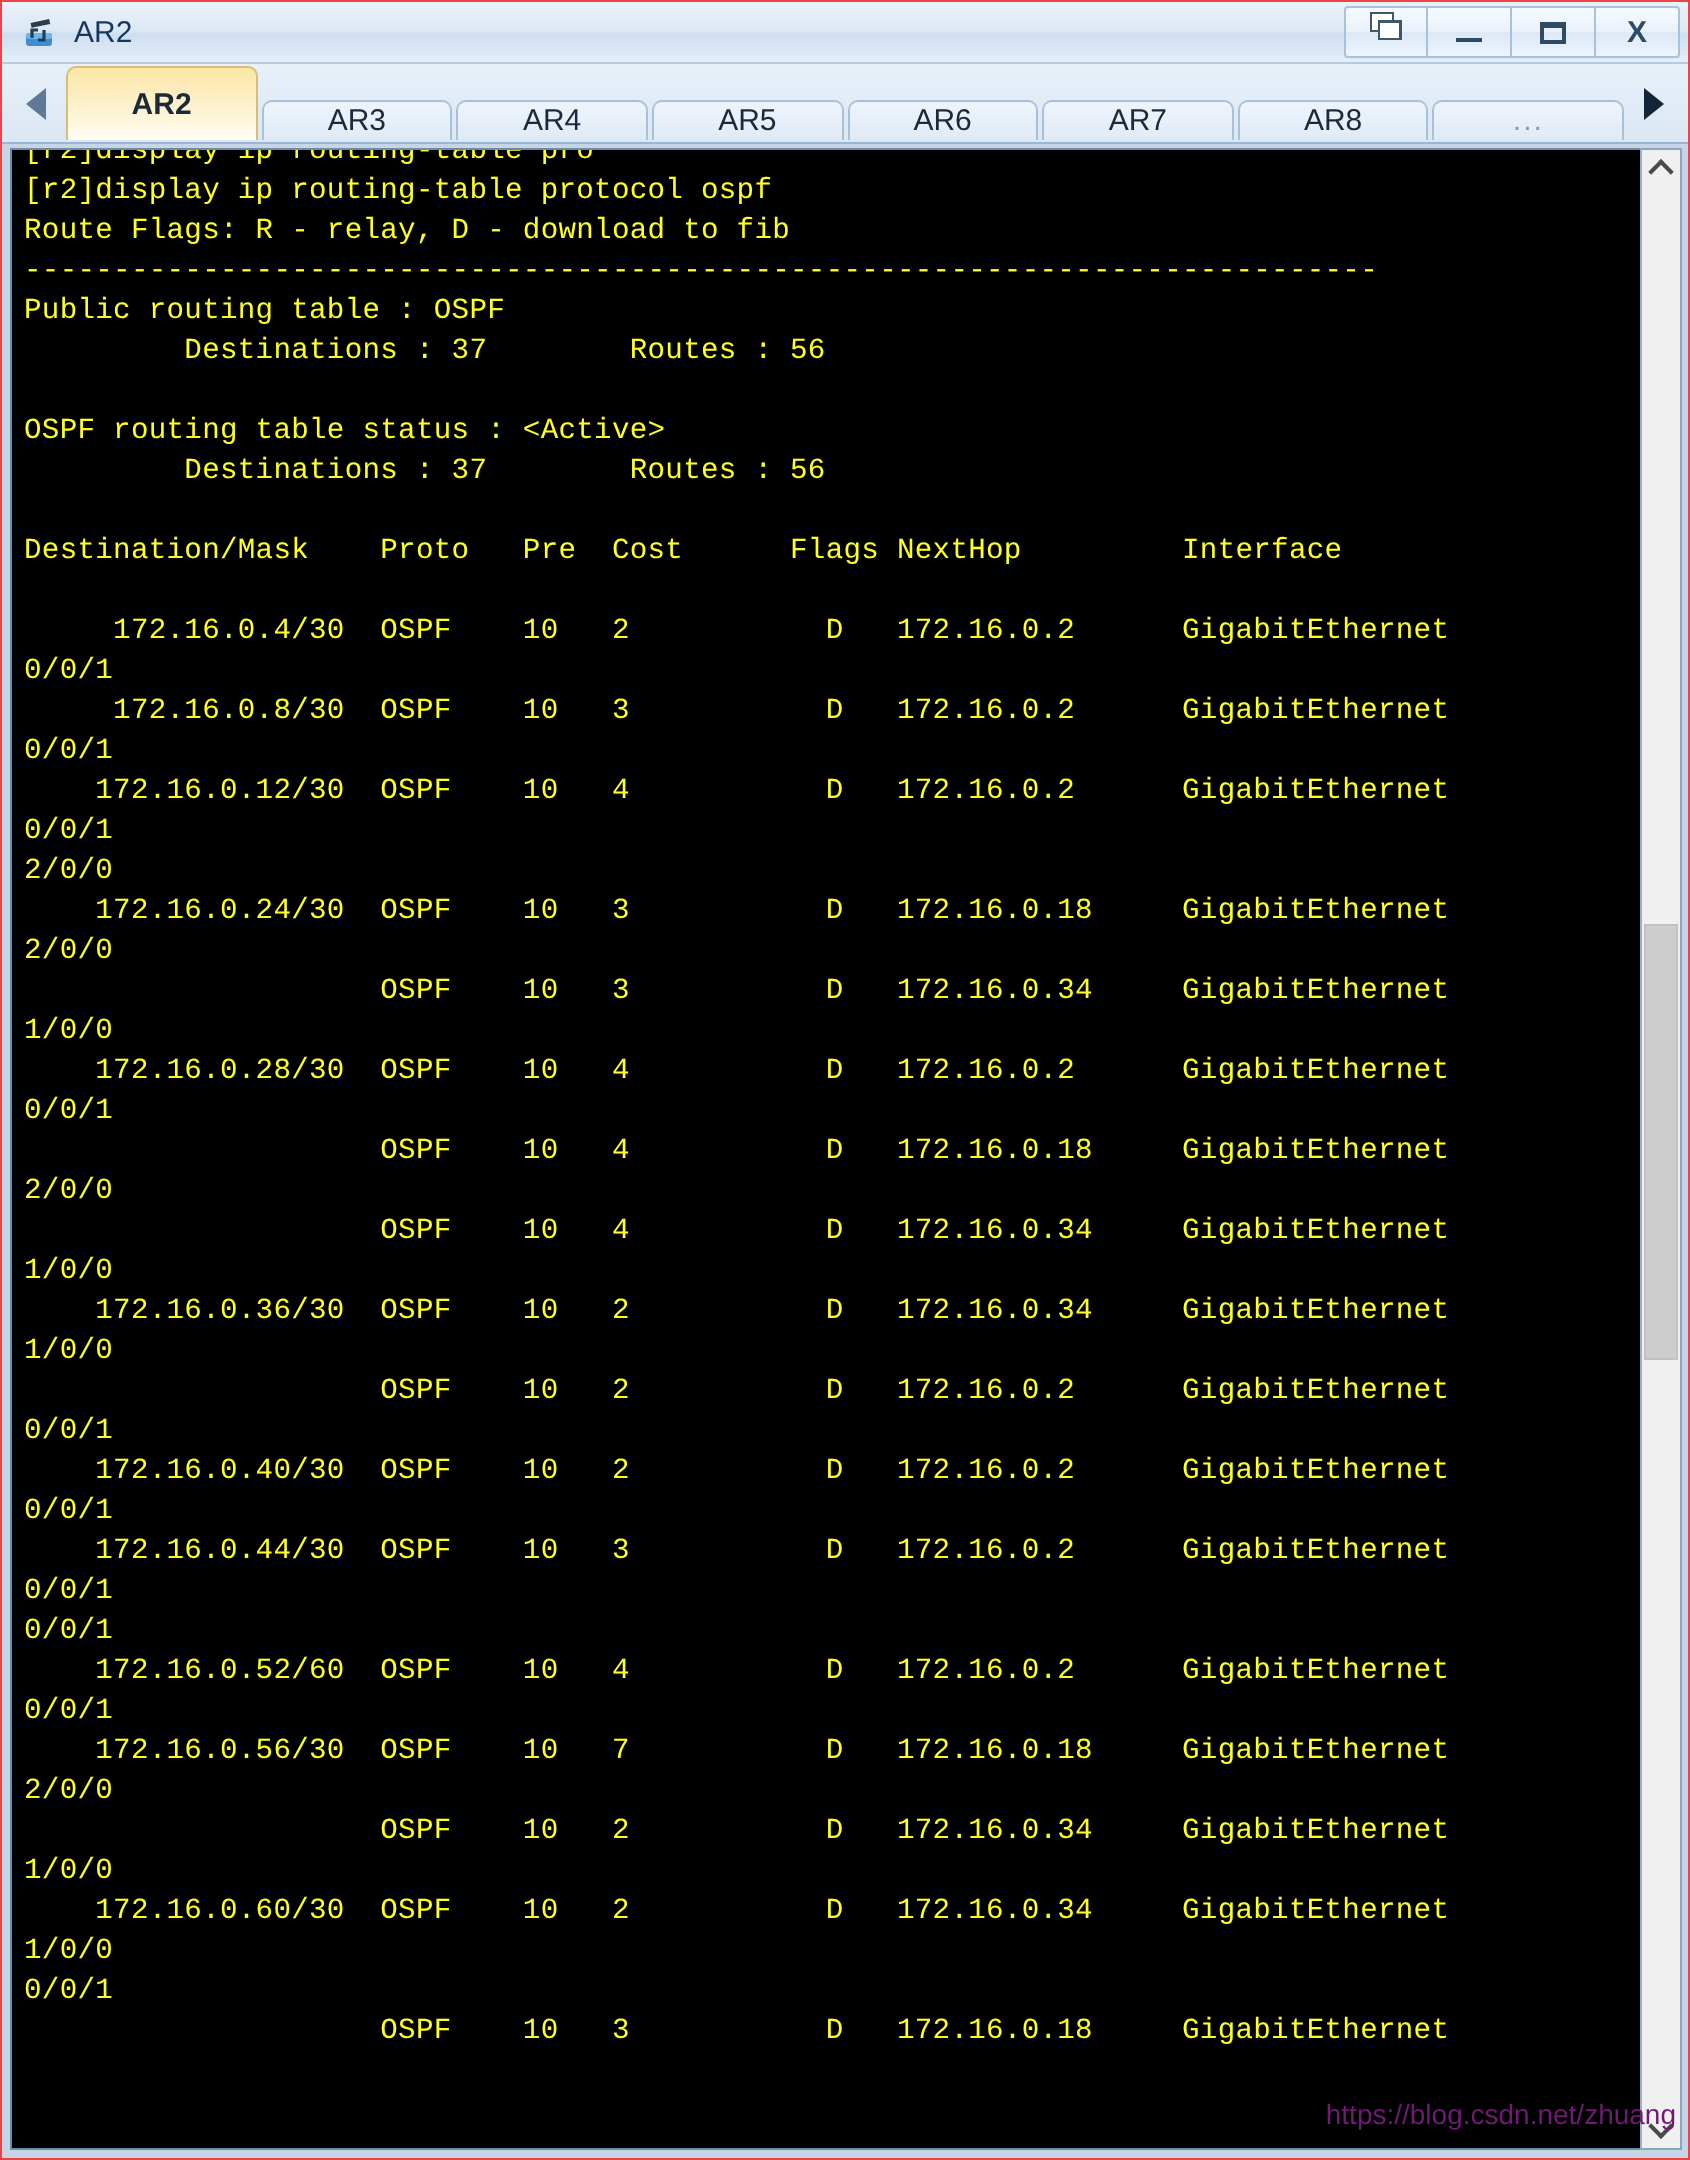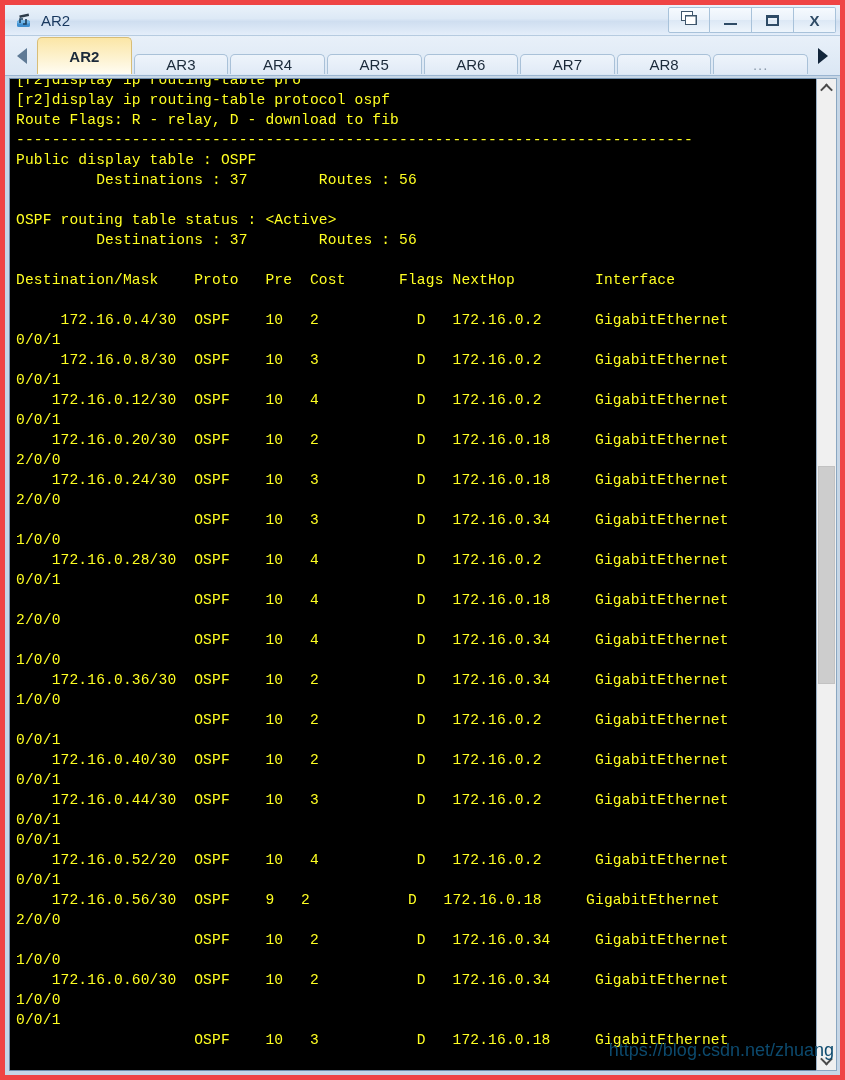--- a/index.html
+++ b/index.html
@@ -10,21 +10,21 @@
     background: #ffffff;
     font-family: "Liberation Sans", sans-serif;
   }
 
   
   .window {
     position: absolute;
     left: 0; top: 0;
     width: 845px; height: 1080px;
     background: #d9e4f0;
-    border: 5px solid #ef4444;
+    border: 1px solid #ef4444;
     display: flex;
     flex-direction: column;
   }
 
   
   .titlebar {
     position: relative;
     height: 31px;
     flex: 0 0 31px;
     background: linear-gradient(to bottom, #eaf2fa 0%, #dde9f6 45%, #cfdef0 55%, #e4eefa 100%);
@@ -167,22 +167,22 @@
     background: #cdcdcd;
     border: 1px solid #c2c2c2;
   }
 
   
   .watermark {
     position: absolute;
     right: 6px;
     bottom: 14px;
     font-family: "Liberation Sans", sans-serif;
-    font-size: 18px;
-    color: #0c4a6e;
+    font-size: 14px;
+    color: #701a75;
     white-space: nowrap;
     z-index: 5;
     pointer-events: none;
   }
 </style>
 </head>
 <body>
 
 <div class="window">
 
@@ -257,58 +257,57 @@
   </div>
 
   <div class="term-wrap">
     <div class="term-inner">
       <div class="term">
         <div class="term-lines" id="term-lines">
             <div class="tline">[r2]display ip routing-table pro</div>
             <div class="tline">[r2]display ip routing-table protocol ospf</div>
             <div class="tline">Route Flags: R - relay, D - download to fib</div>
             <div class="tline">----------------------------------------------------------------------------</div>
-            <div class="tline">Public display table : OSPF</div>
+            <div class="tline">Public routing table : OSPF</div>
             <div class="tline">         Destinations : 37        Routes : 56</div>
             <div class="tline"></div>
             <div class="tline">OSPF routing table status : &lt;Active&gt;</div>
             <div class="tline">         Destinations : 37        Routes : 56</div>
             <div class="tline"></div>
             <div class="tline">Destination/Mask    Proto   Pre  Cost      Flags NextHop         Interface</div>
             <div class="tline"></div>
             <div class="tline">     172.16.0.4/30  OSPF    10   2           D   172.16.0.2      GigabitEthernet</div>
             <div class="tline">0/0/1</div>
             <div class="tline">     172.16.0.8/30  OSPF    10   3           D   172.16.0.2      GigabitEthernet</div>
             <div class="tline">0/0/1</div>
             <div class="tline">    172.16.0.12/30  OSPF    10   4           D   172.16.0.2      GigabitEthernet</div>
             <div class="tline">0/0/1</div>
-            <div class="tline">    172.16.0.20/30  OSPF    10   2           D   172.16.0.18     GigabitEthernet</div>
             <div class="tline">2/0/0</div>
             <div class="tline">    172.16.0.24/30  OSPF    10   3           D   172.16.0.18     GigabitEthernet</div>
             <div class="tline">2/0/0</div>
             <div class="tline">                    OSPF    10   3           D   172.16.0.34     GigabitEthernet</div>
             <div class="tline">1/0/0</div>
             <div class="tline">    172.16.0.28/30  OSPF    10   4           D   172.16.0.2      GigabitEthernet</div>
             <div class="tline">0/0/1</div>
             <div class="tline">                    OSPF    10   4           D   172.16.0.18     GigabitEthernet</div>
             <div class="tline">2/0/0</div>
             <div class="tline">                    OSPF    10   4           D   172.16.0.34     GigabitEthernet</div>
             <div class="tline">1/0/0</div>
             <div class="tline">    172.16.0.36/30  OSPF    10   2           D   172.16.0.34     GigabitEthernet</div>
             <div class="tline">1/0/0</div>
             <div class="tline">                    OSPF    10   2           D   172.16.0.2      GigabitEthernet</div>
             <div class="tline">0/0/1</div>
             <div class="tline">    172.16.0.40/30  OSPF    10   2           D   172.16.0.2      GigabitEthernet</div>
             <div class="tline">0/0/1</div>
             <div class="tline">    172.16.0.44/30  OSPF    10   3           D   172.16.0.2      GigabitEthernet</div>
             <div class="tline">0/0/1</div>
             <div class="tline">0/0/1</div>
-            <div class="tline">    172.16.0.52/20  OSPF    10   4           D   172.16.0.2      GigabitEthernet</div>
-            <div class="tline">0/0/1</div>
-            <div class="tline">    172.16.0.56/30  OSPF    9   2           D   172.16.0.18     GigabitEthernet</div>
+            <div class="tline">    172.16.0.52/60  OSPF    10   4           D   172.16.0.2      GigabitEthernet</div>
+            <div class="tline">0/0/1</div>
+            <div class="tline">    172.16.0.56/30  OSPF    10   7           D   172.16.0.18     GigabitEthernet</div>
             <div class="tline">2/0/0</div>
             <div class="tline">                    OSPF    10   2           D   172.16.0.34     GigabitEthernet</div>
             <div class="tline">1/0/0</div>
             <div class="tline">    172.16.0.60/30  OSPF    10   2           D   172.16.0.34     GigabitEthernet</div>
             <div class="tline">1/0/0</div>
             <div class="tline">0/0/1</div>
             <div class="tline">                    OSPF    10   3           D   172.16.0.18     GigabitEthernet</div>
           </div>
       </div>
     </div>

